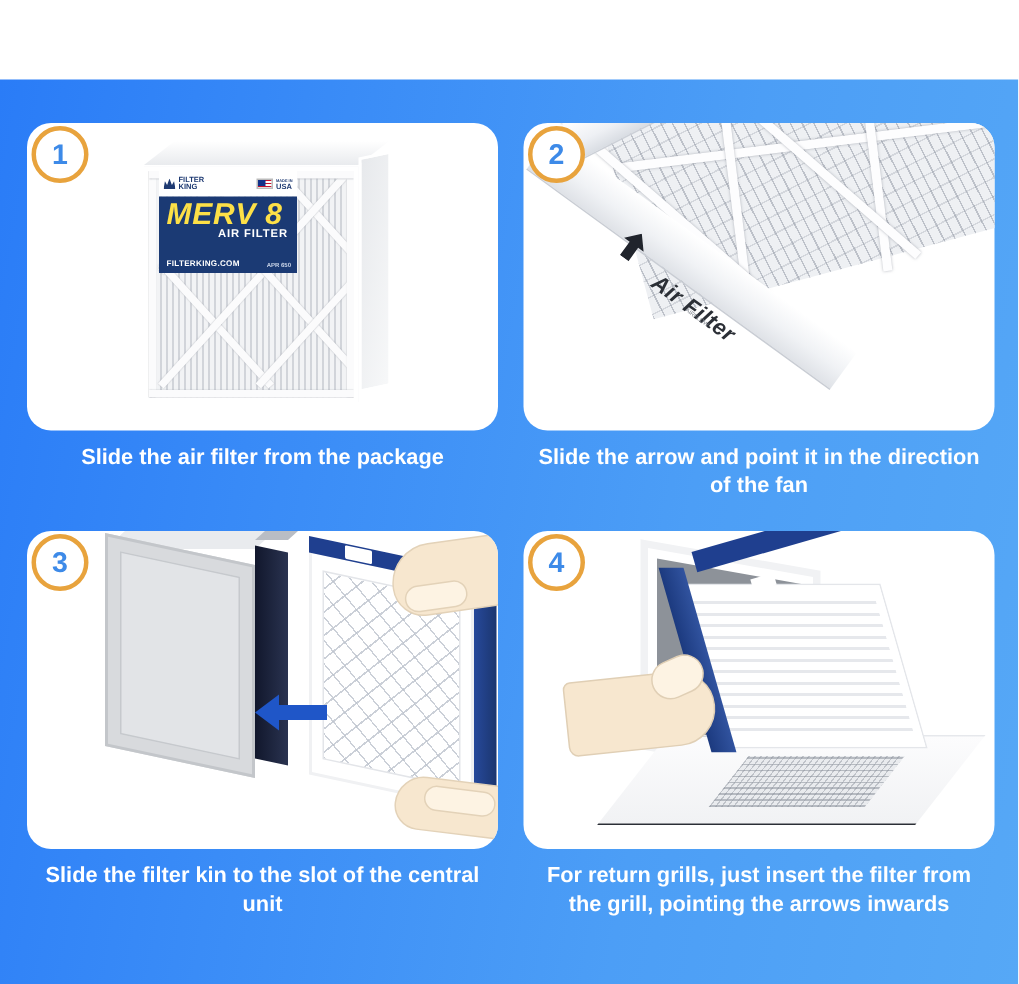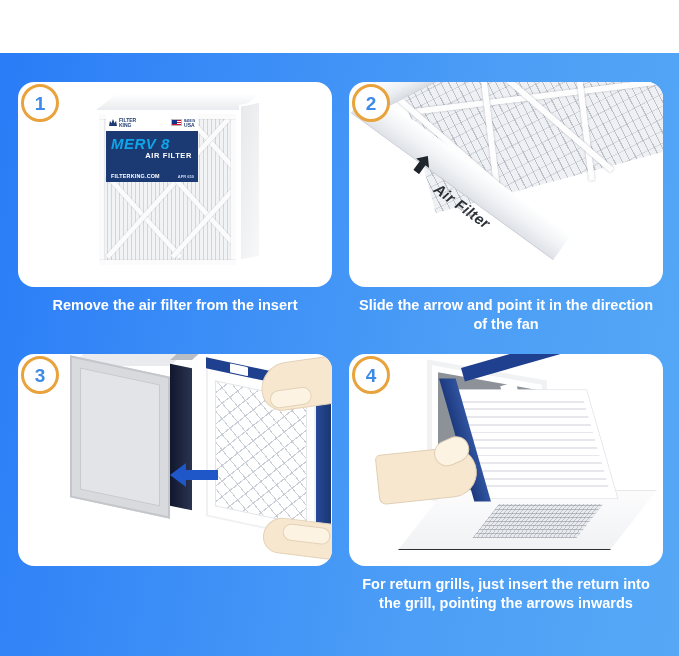--- a/index.html
+++ b/index.html
@@ -100,21 +100,21 @@
     background-image:repeating-linear-gradient(180deg,#c8102e 0 1px,#fff 1px 2px);
     border:.5px solid #bbb;box-sizing:border-box;
   }
   .flag:before{content:"";position:absolute;left:0;top:0;width:5px;height:3.5px;background:#11318a;}
   .lab-usatxt{font-size:5px;line-height:5px;font-weight:bold;color:#1e3a72;text-align:left;}
   .lab-made{font-size:2.6px;line-height:3px;color:#1e3a72;font-weight:bold;}
   .lab-body{
     background:#1b3a74;height:51px;position:relative;padding:5px 4px 0 5px;box-sizing:border-box;
   }
   .lab-merv{
-    color:#0ea5e9;font-size:15px;line-height:15px;font-weight:bold;letter-spacing:.5px;
+    color:#fde047;font-size:20px;line-height:15px;font-weight:bold;letter-spacing:.5px;
     font-style:italic;
   }
   .lab-air{color:#fff;font-size:7.5px;line-height:9px;font-weight:bold;text-align:right;padding-right:2px;letter-spacing:.6px;}
   .lab-foot{
     position:absolute;left:5px;right:4px;bottom:3px;display:flex;
     justify-content:space-between;align-items:flex-end;
   }
   .lab-url{color:#fff;font-size:5.4px;line-height:6px;font-weight:bold;letter-spacing:.2px;}
   .lab-apr{color:#c9d4e8;font-size:4px;line-height:5px;font-weight:bold;}
 
@@ -324,21 +324,21 @@
                   <span class="lab-apr">APR 650</span>
                 </div>
               </div>
             </div>
           </div>
         </div>
         <div class="badge">
           <span>1</span>
         </div>
       </div>
-      <div class="caption">Remove the air filter from the insert</div>
+      <div class="caption">Slide the air filter from the package</div>
     </div>
 
     <div class="step s2">
       <div class="card">
         <div class="p2">
           <div class="c2-pleat">
             <div class="c2-brace" style="left:0;top:64px;width:300px;height:6px;transform:rotate(8deg);"></div>
             <div class="c2-brace" style="left:72px;top:-10px;width:6px;height:170px;transform:rotate(8deg);"></div>
             <div class="c2-brace" style="left:168px;top:-10px;width:6px;height:170px;transform:rotate(8deg);"></div>
             <div class="c2-brace" style="left:24px;top:-10px;width:6px;height:180px;transform:rotate(-34deg);"></div>
@@ -385,37 +385,38 @@
               </svg>
           </div>
 
           <div class="hand-a"></div>
           <div class="hand-b"></div>
         </div>
         <div class="badge">
           <span>3</span>
         </div>
       </div>
+      <div class="caption">Slide the filter kin to the slot of the central unit</div>
     </div>
 
     <div class="step s4">
       <div class="card">
         <div class="p4">
           <div class="g-wall">
             <div class="g-hole"></div>
           </div>
           <div class="g-ceiling"></div>
           <div class="g-vent"></div>
           <div class="g-door"></div>
           <div class="g-edge"></div>
           <div class="g-edge2"></div>
           <div class="g-tab"></div>
           <div class="hand4"></div>
         </div>
         <div class="badge">
           <span>4</span>
         </div>
       </div>
-      <div class="caption">For return grills, just insert the return into the grill, pointing the arrows inwards</div>
+      <div class="caption">For return grills, just insert the filter from the grill, pointing the arrows inwards</div>
     </div>
 
   </div>
 </div>
 
 </body></html>

